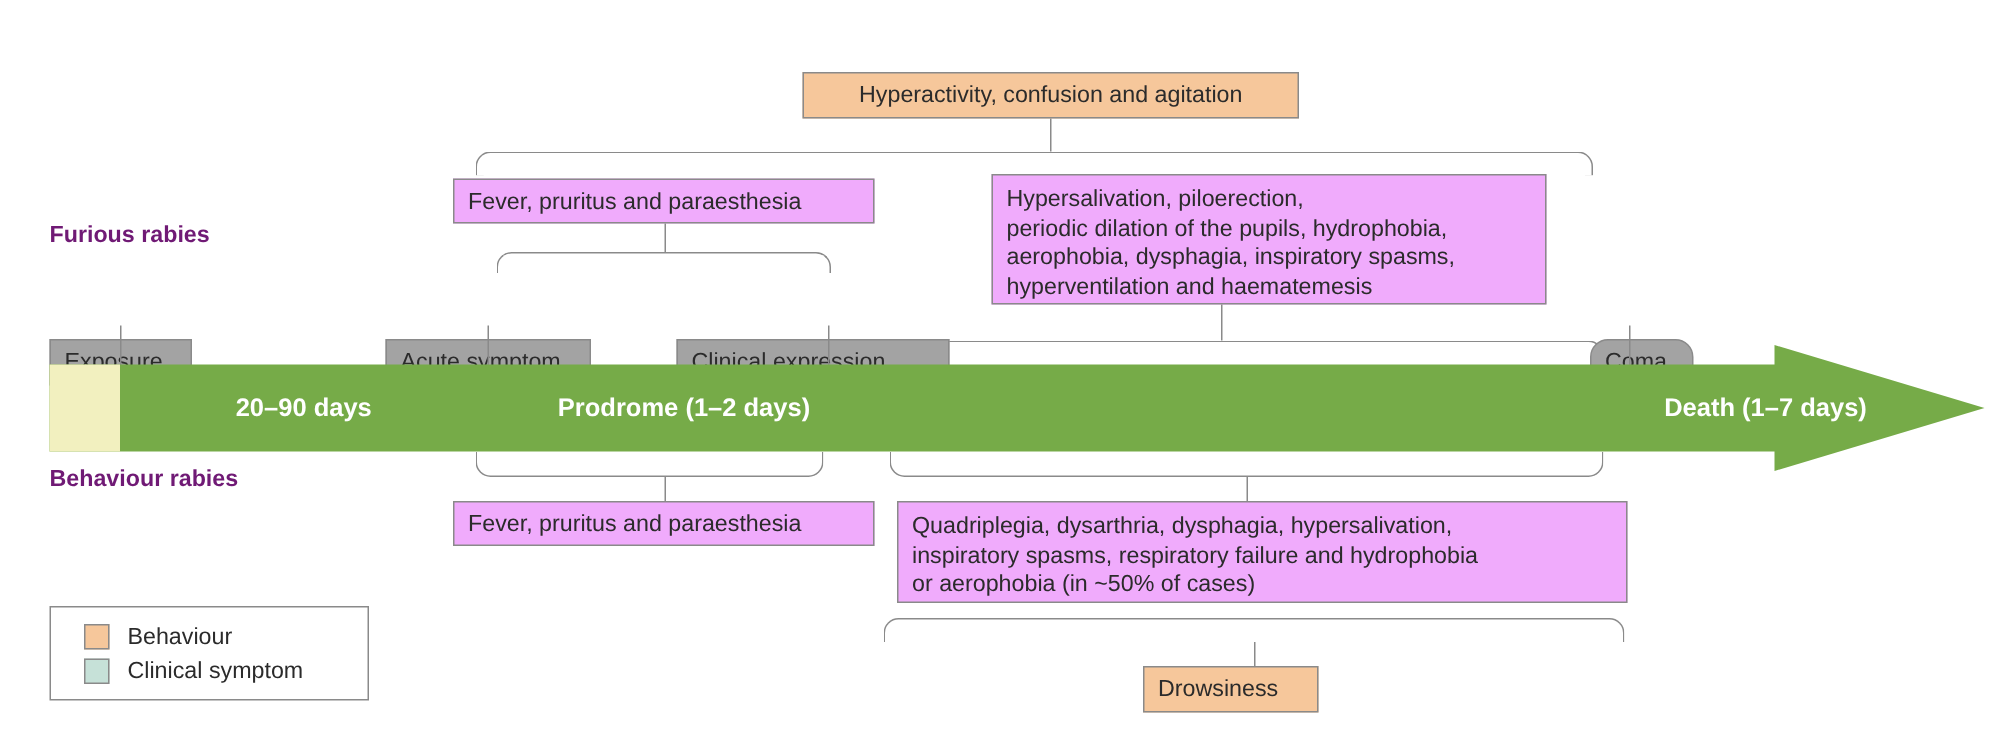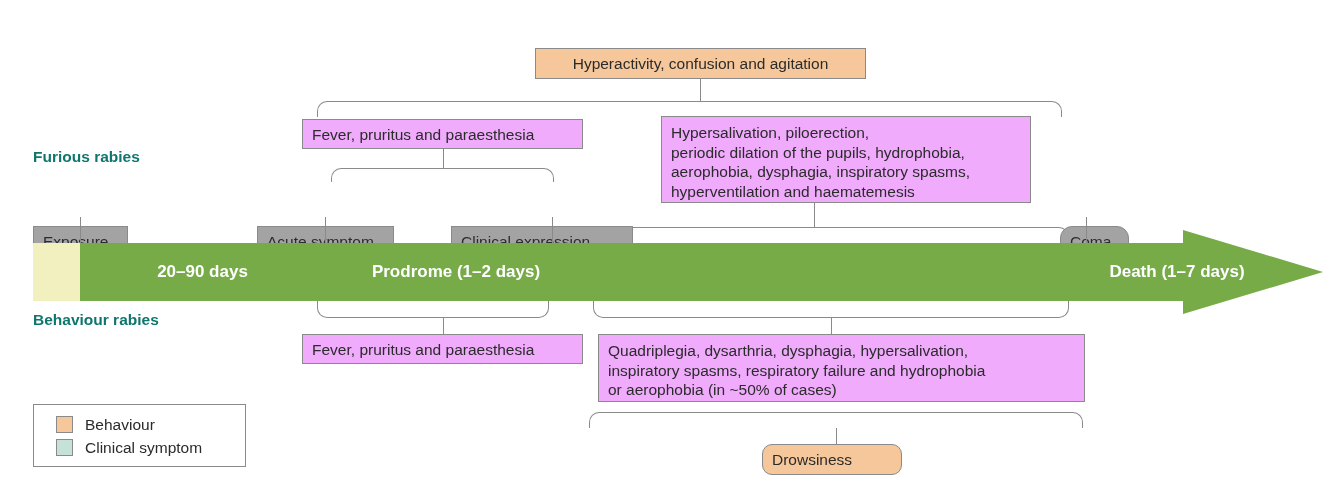--- a/index.html
+++ b/index.html
@@ -17,21 +17,21 @@
     color:#2b2b2b;
     padding:5px 9px 5px 9px;
     white-space:pre-line;
     background:#ffffff;
   }
   .box.behaviour{background:#f6c79b;border-color:#8a8a8a;}
   .box.symptom{background:#f0abfc;border-color:#8a8a8a;}
   .box.event{background:#a3a3a3;border-color:#8a8a8a;margin-top:40px;}
 
   .row-label{
-    position:absolute;font-weight:bold;font-size:15.5px;color:#0f766e;
+    position:absolute;font-weight:bold;font-size:15.5px;color:#701a75;
     white-space:nowrap;
   }
 
   
   #arrow-wrap{position:absolute;left:33px;top:243px;width:1290px;height:58px;}
   #arrow-body{
     position:absolute;left:0;top:0;height:58px;width:1192px;
     background:#76ab48;
   }
   #arrow-pale{
@@ -138,21 +138,21 @@
 
   <div class="box symptom" style="left:302px;top:334px;width:281px;height:30px;">Fever, pruritus and paraesthesia</div>
 
   <div class="box symptom" style="left:598px;top:334px;width:487px;height:68px;line-height:19.5px;padding-top:6px;">Quadriplegia, dysarthria, dysphagia, hypersalivation,
 inspiratory spasms, respiratory failure and hydrophobia
 or aerophobia (in ~50% of cases)</div>
 
   <div class="brk down" style="left:589px;top:412px;width:494px;height:16px;"></div>
   <div class="vline" style="left:836px;top:428px;height:16px;"></div>
 
-  <div class="box behaviour" style="left:762px;top:444px;width:140px;height:31px;border-radius:10px;">Drowsiness</div>
+  <div class="box behaviour" style="left:762px;top:444px;width:117px;height:31px;">Drowsiness</div>
 
   <div id="legend">
     <div class="leg-row">
       <span class="leg-sw behaviour"></span>
       <span class="leg-txt">Behaviour</span>
     </div>
     <div class="leg-row">
       <span class="leg-sw symptom"></span>
       <span class="leg-txt">Clinical symptom</span>
     </div>

